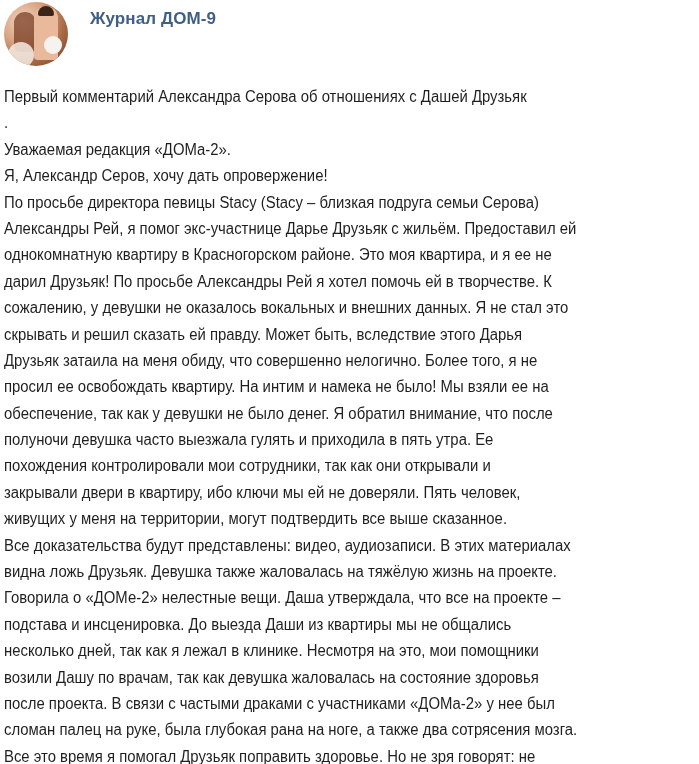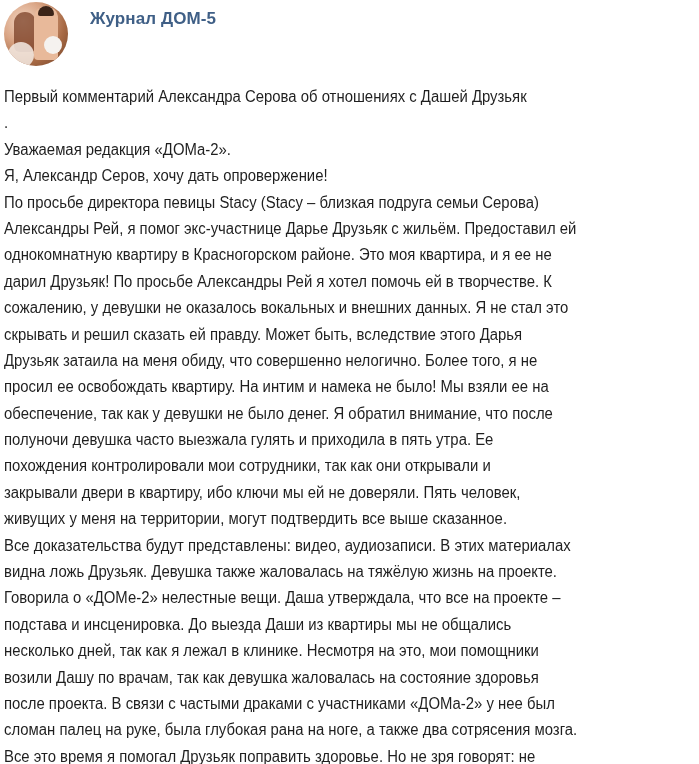--- a/index.html
+++ b/index.html
@@ -100,21 +100,21 @@
 <body>
 
 <div class="post-header">
   <div class="avatar">
     <div class="fig1"></div>
     <div class="fig2"></div>
     <div class="fig3"></div>
     <div class="fig4"></div>
     <div class="fig5"></div>
   </div>
-  <div class="post-title">Журнал ДОМ-5</div>
+  <div class="post-title">Журнал ДОМ-9</div>
 </div>
 
 <div class="post-body">
   <span class="line">Первый комментарий Александра Серова об отношениях с Дашей Друзьяк</span>
   <span class="line">.</span>
   <span class="line">Уважаемая редакция «ДОМа-2».</span>
   <span class="line">Я, Александр Серов, хочу дать опровержение!</span>
   <span class="line">По просьбе директора певицы Stacy (Stacy – близкая подруга семьи Серова)</span>
   <span class="line">Александры Рей, я помог экс-участнице Дарье Друзьяк с жильём. Предоставил ей</span>
   <span class="line">однокомнатную квартиру в Красногорском районе. Это моя квартира, и я ее не</span>

